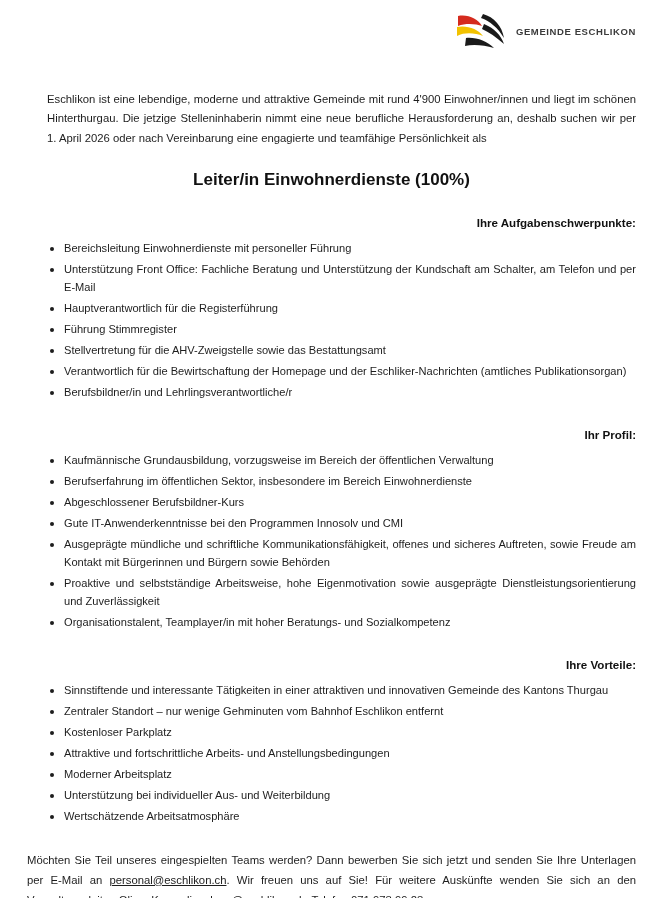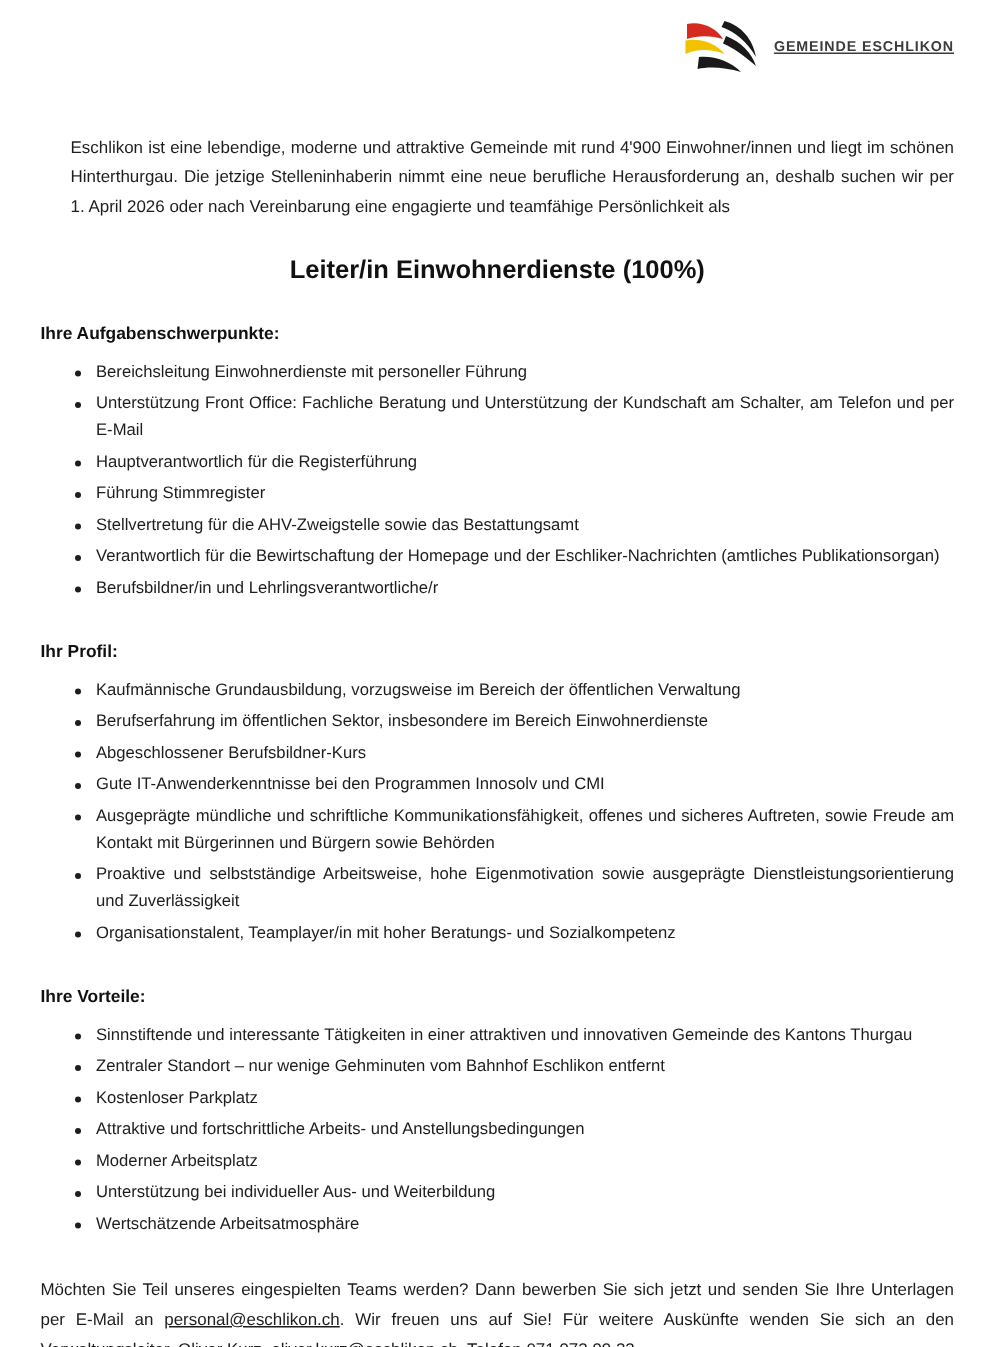--- a/index.html
+++ b/index.html
@@ -39,21 +39,20 @@
     position: relative;
     width: 54px;
     height: 42px;
   }
   .logo-text {
     font-size: 9.5px;
     font-weight: bold;
     letter-spacing: 0.6px;
     color: #3b3b3b;
     white-space: nowrap;
-    text-decoration: underline;
   }
 
   
   .intro {
     font-size: 11.3px;
     line-height: 1.72;
     text-align: justify;
     color: #1d1d1d;
     margin-top: 12px;
     margin-left: 20px;
@@ -63,20 +62,21 @@
     font-size: 17px;
     font-weight: bold;
     color: #111;
     margin: 22px 0 0 0;
   }
   h2.section {
     font-size: 11.6px;
     font-weight: bold;
     color: #111;
     margin: 26px 0 0 0;
+    text-align: right;
   }
   ul.bullets {
     list-style: none;
     margin: 11px 0 0 0;
     padding: 0 0 0 23px;
   }
   ul.bullets li {
     position: relative;
     font-size: 11.1px;
     line-height: 1.62;

